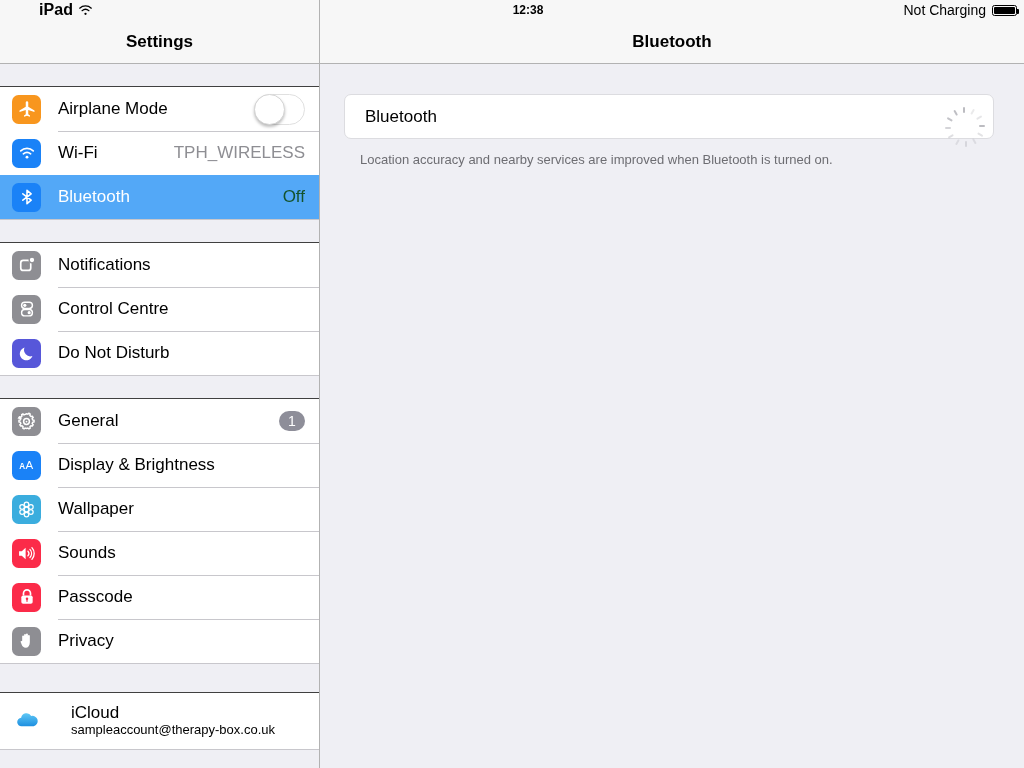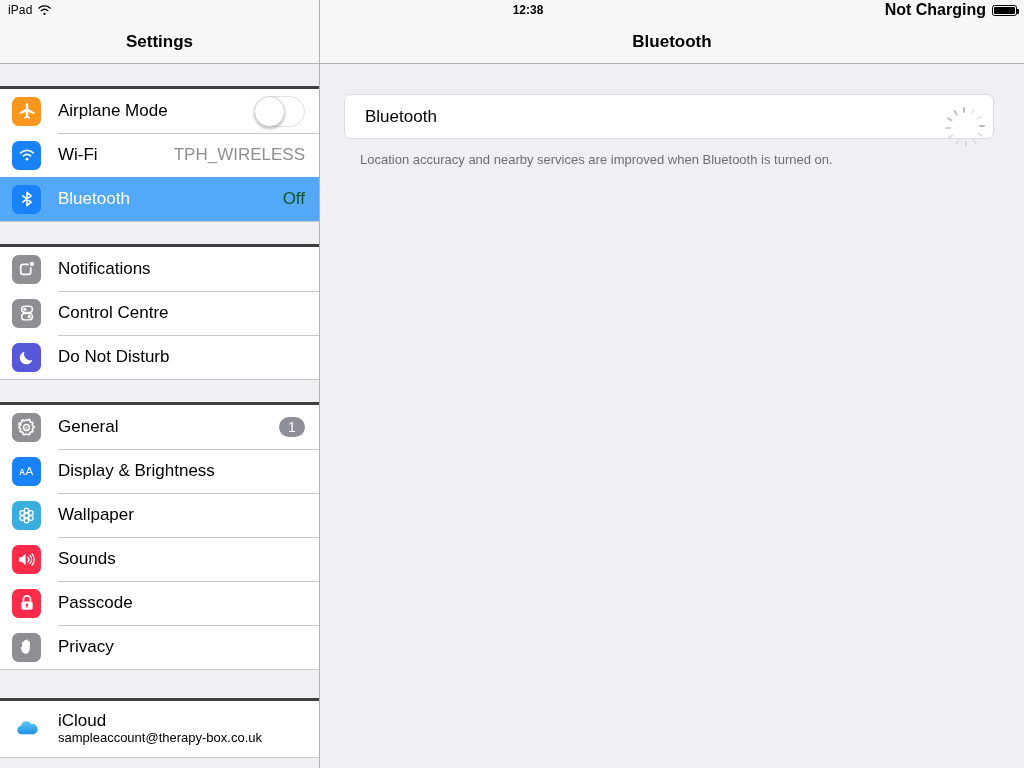--- a/index.html
+++ b/index.html
@@ -17,24 +17,24 @@
 
   
   .statusbar {
     position: absolute; top: 0; left: 0; width: 1024px; height: 20px;
     z-index: 40;
     display: flex; align-items: center;
     font-size: 12px; color: #000;
     pointer-events: none;
   }
   .sb-left { position: absolute; left: 8px; display: flex; align-items: center; gap: 5px; }
-  .sb-device { font-size: 12px; font-weight: 400; letter-spacing: .1px; }
+  .sb-device { font-size: 16px; font-weight: 700; letter-spacing: .1px; margin-left: 31px; }
   .sb-center { position: absolute; left: 0; width: 1024px; text-align: center; font-size: 12px; font-weight: 600; padding-left: 32px; }
   .sb-right { position: absolute; right: 7px; display: flex; align-items: center; gap: 6px; }
-  .sb-charge { font-size: 16px; font-weight: 700; }
+  .sb-charge { font-size: 14px; font-weight: 400; }
 
   .wifi-glyph { display: block; }
   .battery {
     position: relative; width: 25px; height: 11px;
     border: 1px solid #000; border-radius: 2.5px;
     display: flex; align-items: center; padding: 1px;
   }
   .battery::after {
     content: ""; position: absolute; right: -3px; top: 3px;
     width: 2px; height: 5px; background: #000;
@@ -57,21 +57,21 @@
     border-bottom: 1px solid #b2b2b2;
   }
   .sidebar-title { font-size: 17px; font-weight: 700; color: #000; }
 
   .group-gap { height: 22px; background: #EFEFF4; }
   .group-gap.first { height: 22px; }
   .group-gap.tall { height: 28px; }
 
   .group {
     background: #FFFFFF;
-    border-top: 3px solid #404040;
+    border-top: 1px solid #404040;
     border-bottom: 1px solid #c8c7cc;
   }
 
   .row {
     position: relative;
     display: flex; align-items: center;
     height: 44px;
     padding-left: 12px; padding-right: 14px;
     background: #FFFFFF;
     cursor: default;
@@ -87,21 +87,21 @@
     width: 29px; height: 29px; border-radius: 6.5px;
     flex: 0 0 29px; margin-right: 17px;
     display: flex; align-items: center; justify-content: center;
     overflow: hidden;
   }
   .row-label { font-size: 17px; color: #000; flex: 1 1 auto; line-height: 1.1; }
   .row.selected .row-label { color: #FFFFFF; }
   .row-value { font-size: 17px; color: #8E8E93; margin-left: auto; }
   .row.selected .row-value { color: #14532d; }
 
-  .row.two-line { height: 56px; align-items: center; }
+  .row.two-line { height: 56px; align-items: center; gap: 13px; }
   .row-textwrap { display: flex; flex-direction: column; justify-content: center; }
   .row-sub { font-size: 13px; color: #000000; line-height: 1.15; margin-top: 1px; }
 
   .badge {
     min-width: 26px; height: 20px; border-radius: 10px;
     background: #8E8E99; color: #fff;
     font-size: 14px; font-weight: 400;
     display: flex; align-items: center; justify-content: center;
     padding: 0 7px; margin-left: auto;
   }

